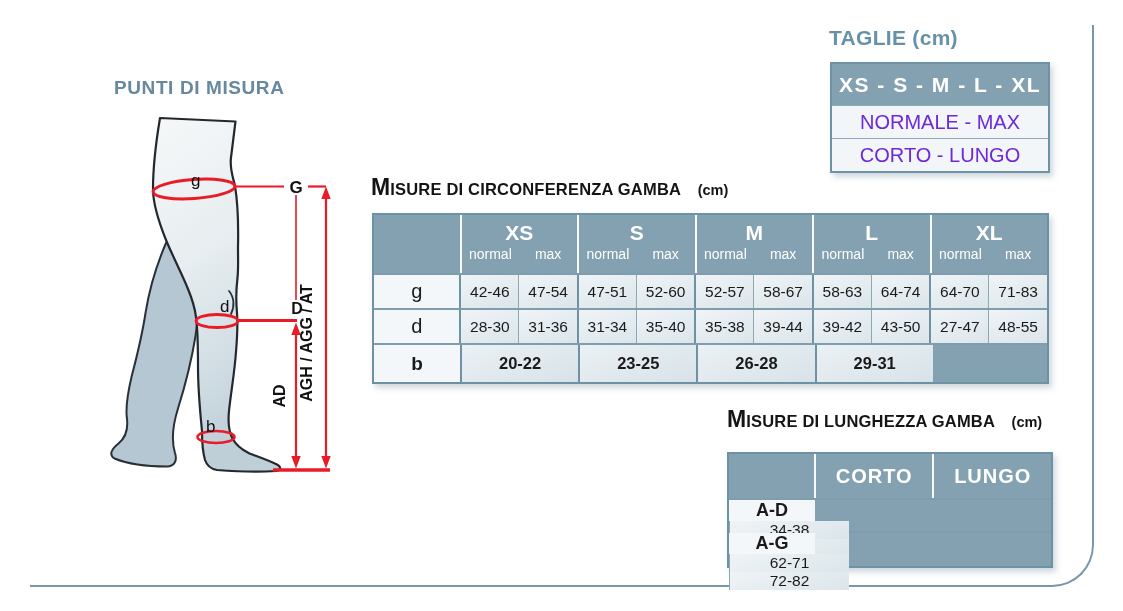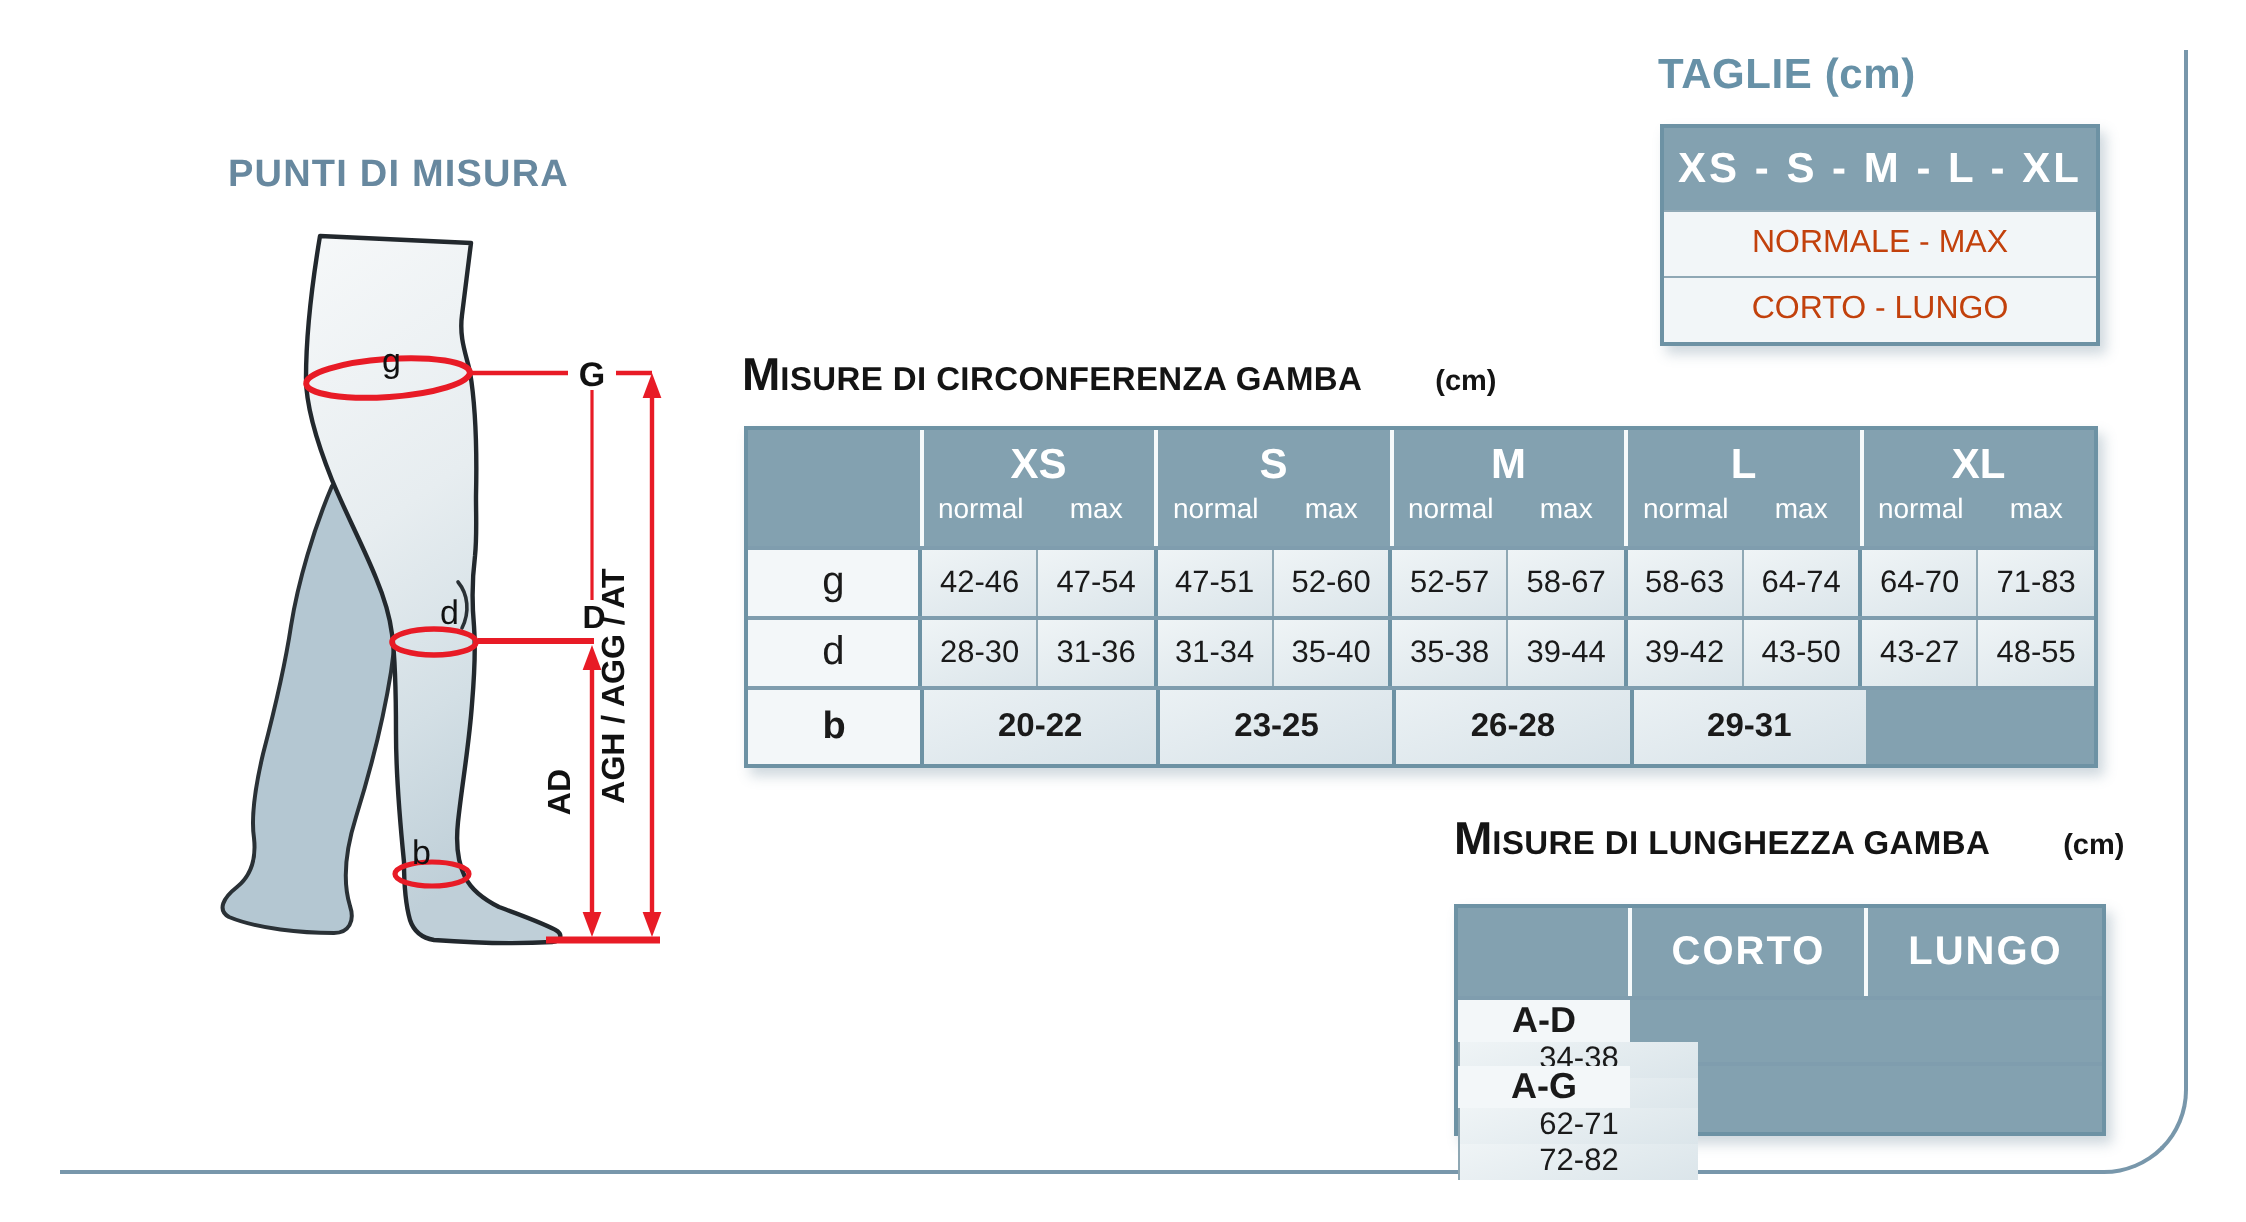--- a/index.html
+++ b/index.html
@@ -19,40 +19,40 @@
     position:absolute; left:114px; top:77px; font-size:19px; font-weight:bold;
     color:#67889f; letter-spacing:.6px;
   }
   .taglie-title {
     position:absolute; left:829px; top:26px; font-size:21px; font-weight:bold;
     color:#6791a7; letter-spacing:.3px;
   }
   .sc-title { position:absolute; white-space:nowrap; color:#141414; }
   .sc-title .cap  { font-size:23px; font-weight:bold; }
   .sc-title .rest { font-size:16.5px; font-weight:bold; text-transform:uppercase; letter-spacing:.2px; }
-  .sc-title .unit { font-size:14.5px; font-weight:bold; margin-left:20px;padding-left:12px; }
+  .sc-title .unit { font-size:14.5px; font-weight:bold; margin-left:0;padding-left:12px; }
   .circ-title { left:371px; top:174px; }
   .lung-title { left:727px; top:406px; }
 
   
   .leg-svg { position:absolute; left:95px; top:100px; width:260px; height:390px; }
 
   
   .taglie-table {
     position:absolute; left:830px; top:62px; width:220px;
     border:2px solid #6d92a4; background:#f2f6f8;
     box-shadow:3px 4px 6px rgba(96,125,146,.3);
   }
   .tg-head {
     height:41px; background:#83a1b0; color:#fff; font-size:21px; font-weight:bold;
     letter-spacing:1.5px; display:flex; align-items:center; justify-content:center;
   }
   .tg-row {
     height:33px; display:flex; align-items:center; justify-content:center;
-    font-size:16px; color:#c2410c; border-top:1.5px solid #8fa8b5; background:#f2f6f8;
+    font-size:20px; color:#6d28d9; border-top:1.5px solid #8fa8b5; background:#f2f6f8;
   }
 
   
   .circ-table {
     position:absolute; left:372px; top:213px; width:677px;
     border:2.5px solid #6d92a4; background:#83a1b0;
     box-shadow:3px 4px 6px rgba(96,125,146,.3);
   }
   .c-header { display:flex; height:58px; background:#83a1b0; }
   .c-spacer { width:86px; }
@@ -243,21 +243,21 @@
     <div class="c-row">
       <div class="c-label">d</div>
       <div class="c-cell grp">28-30</div>
       <div class="c-cell">31-36</div>
       <div class="c-cell grp">31-34</div>
       <div class="c-cell">35-40</div>
       <div class="c-cell grp">35-38</div>
       <div class="c-cell">39-44</div>
       <div class="c-cell grp">39-42</div>
       <div class="c-cell">43-50</div>
-      <div class="c-cell grp">43-27</div>
+      <div class="c-cell grp">27-47</div>
       <div class="c-cell">48-55</div>
     </div>
 
     <div class="c-row">
       <div class="c-label bold">b</div>
       <div class="c-span">20-22</div>
       <div class="c-span">23-25</div>
       <div class="c-span">26-28</div>
       <div class="c-span">29-31</div>
     </div>

